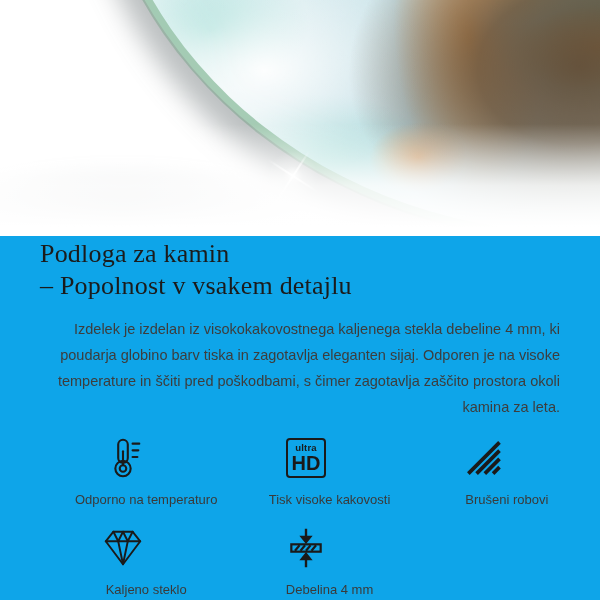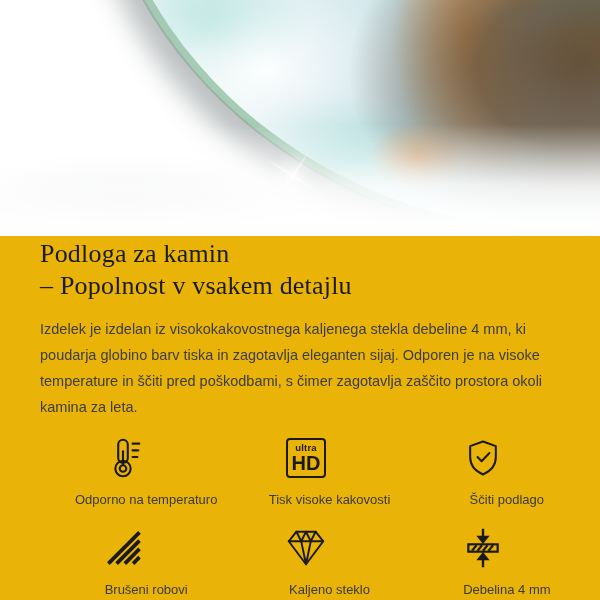--- a/index.html
+++ b/index.html
@@ -3,21 +3,21 @@
 <meta charset="utf-8">
 <style>
   * { margin:0; padding:0; box-sizing:border-box; }
   html,body { width:600px; height:600px; }
   body {
     font-family:"Liberation Sans", sans-serif;
     background:#ffffff;
     color:#3b3b3b;
     overflow:hidden;
   }
-  .page { width:600px; height:600px; background:#eab308; position:relative; }
+  .page { width:600px; height:600px; background:#0ea5e9; position:relative; }
 
   
   .hero { position:relative; width:600px; height:236px; overflow:hidden; background:#fff; }
   .floor-shadow {
     position:absolute; left:-60px; top:140px; width:480px; height:170px;
     background:radial-gradient(55% 45% at 38% 45%, rgba(105,115,119,0.40), rgba(105,115,119,0) 72%);
     filter:blur(6px);
   }
   .glass-disc {
     position:absolute; width:1000px; height:900px; left:90px; top:-660px;
@@ -66,20 +66,21 @@
     line-height:32px;
     color:#1b1b1b;
     letter-spacing:0.2px;
   }
   .description {
     margin-top:14px;
     font-size:14.5px;
     line-height:26px;
     color:#3d3d3d;
     max-width:522px;
+    text-align:right;
   }
 
   
   .features {
     margin-top:13px;
     padding:0 28px;
     display:grid;
     grid-template-columns:1fr 1fr 1fr;
     row-gap:16px;
   }
@@ -135,29 +136,20 @@
     <div class="feature">
       <div class="icon-box">
         <div class="uhd-box">
           <span class="uhd-top">ultra</span>
           <span class="uhd-bottom">HD</span>
         </div>
       </div>
       <div class="label">Tisk visoke kakovosti</div>
     </div>
 
-    <div class="feature">
-      <div class="icon-box">
-        <svg class="icon-svg" width="44" height="44" viewBox="0 0 48 48">
-          <path d="M24 6 L38 11 V23 C38 33 31 39 24 42 C17 39 10 33 10 23 V11 Z"></path>
-          <path d="M18 23 L22.5 27.5 L31 18.5"></path>
-        </svg>
-      </div>
-      <div class="label">Ščiti podlago</div>
-    </div>
 
     <div class="feature">
       <div class="icon-box">
         <svg width="44" height="44" viewBox="0 0 48 48" fill="none" stroke="#1a1a1a" stroke-width="4">
           <line x1="8" y1="41" x2="42" y2="7"></line>
           <line x1="17" y1="41" x2="42" y2="16"></line>
           <line x1="26" y1="41" x2="42" y2="25"></line>
           <line x1="35" y1="41" x2="42" y2="34"></line>
         </svg>
       </div>

